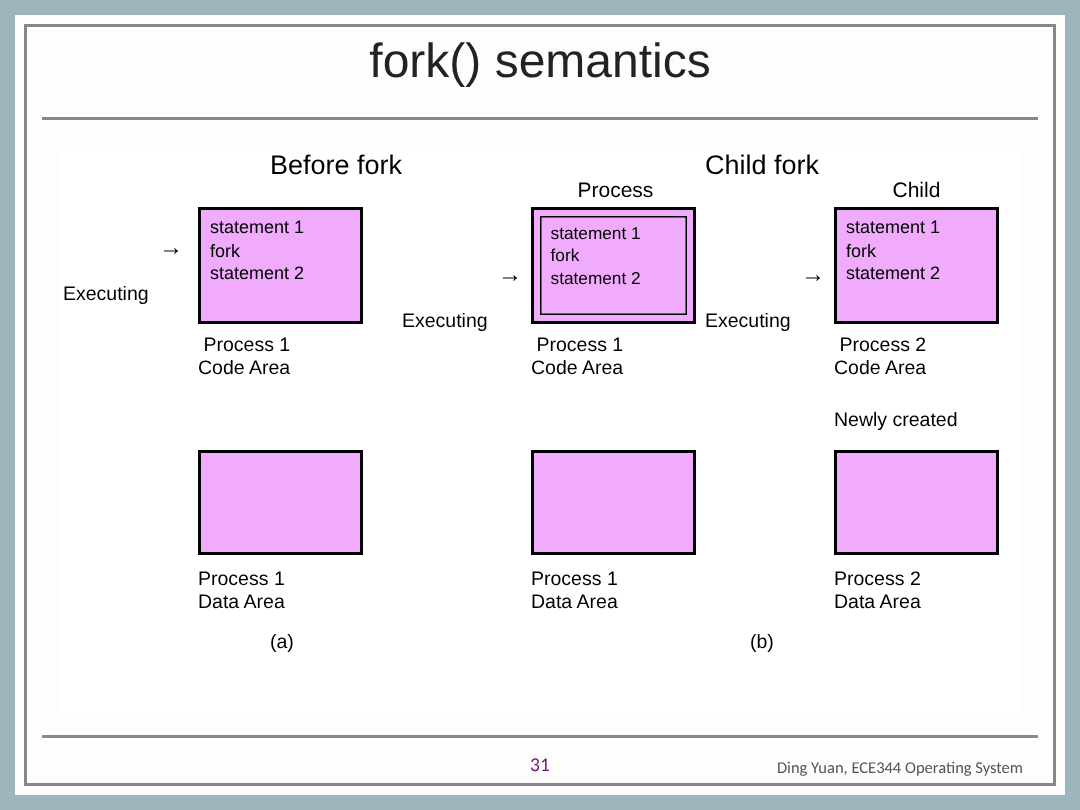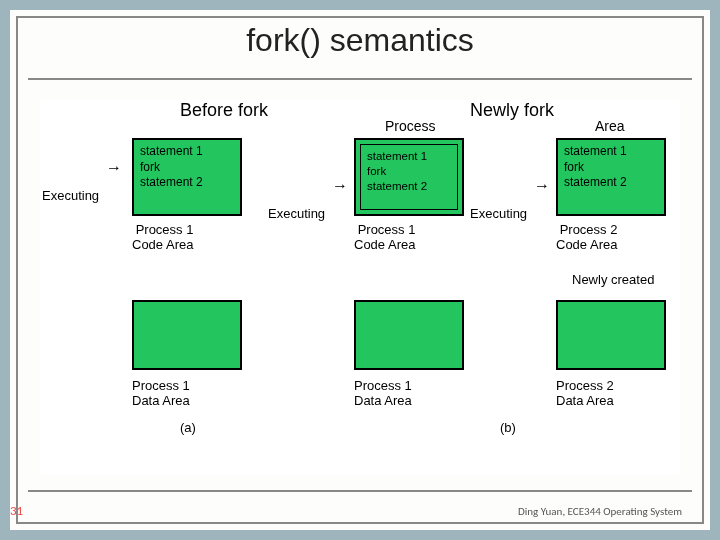--- a/index.html
+++ b/index.html
@@ -53,21 +53,21 @@
   .colhdr { position: absolute; font-size: 14px; }
   .exec { position: absolute; font-size: 13px; margin-top: 28px; }
   .arrow {
     position: absolute;
     font-size: 16px;
     line-height: 1;
   }
   .box {
     position: absolute;
     border: 2px solid #000;
-    background: #22c55e;
+    background: #f0abfc;
   }
   .box-text {
     position: absolute;
     top: 4px; left: 6px;
     font-size: 12px;
     line-height: 1.3;
     white-space: pre;
   }
   .caption {
     position: absolute;
@@ -78,22 +78,23 @@
   .footer-line {
     position: absolute;
     left: 18px; right: 18px;
     bottom: 38px;
     border-top: 2px solid #888;
   }
   .page-num {
     position: absolute;
     bottom: 12px;
     left: 0; right: 0;
+    text-align: center;
     font-size: 13px;
-    color: #ef4444;
+    color: #701a75;
     font-family: Calibri, Arial, sans-serif;
   }
   .credit {
     position: absolute;
     bottom: 12px;
     right: 28px;
     font-size: 11px;
     color: #555;
     font-family: Calibri, Arial, sans-serif;
   }
@@ -103,24 +104,24 @@
 
 <div class="inner-frame"></div>
 
 <div class="title">fork() semantics</div>
 <div class="title-underline"></div>
 
 <div class="diagram-wrap">
   <div class="diagram">
 
     <div class="hdr" style="left:140px; top:0;">Before fork</div>
-    <div class="hdr" style="left:430px; top:0;">Newly fork</div>
+    <div class="hdr" style="left:430px; top:0;">Child fork</div>
 
     <div class="colhdr" style="left:345px; top:18px;">Process</div>
-    <div class="colhdr" style="left:555px; top:18px;">Area</div>
+    <div class="colhdr" style="left:555px; top:18px;">Child</div>
 
     <div class="exec" style="left:2px; top:60px;">Executing</div>
     <div class="arrow" style="left:66px; top:58px;">→</div>
 
     <div class="exec" style="left:228px; top:78px;">Executing</div>
     <div class="arrow" style="left:292px; top:76px;">→</div>
 
     <div class="exec" style="left:430px; top:78px;">Executing</div>
     <div class="arrow" style="left:494px; top:76px;">→</div>
 
@@ -142,21 +143,21 @@
 Code Area</div>
 
     <div class="box" style="left:516px; top:38px; width:110px; height:78px;">
       <div class="box-text">statement 1
 fork
 statement 2</div>
     </div>
     <div class="caption" style="left:516px; top:122px; white-space:pre;">Process 2
 Code Area</div>
 
-    <div class="caption" style="left:532px; top:172px;">Newly created</div>
+    <div class="caption" style="left:516px; top:172px;">Newly created</div>
 
     <div class="box" style="left:92px; top:200px; width:110px; height:70px;"></div>
     <div class="caption" style="left:92px; top:278px; white-space:pre;">Process 1
 Data Area</div>
 
     <div class="box" style="left:314px; top:200px; width:110px; height:70px;"></div>
     <div class="caption" style="left:314px; top:278px; white-space:pre;">Process 1
 Data Area</div>
 
     <div class="box" style="left:516px; top:200px; width:110px; height:70px;"></div>

